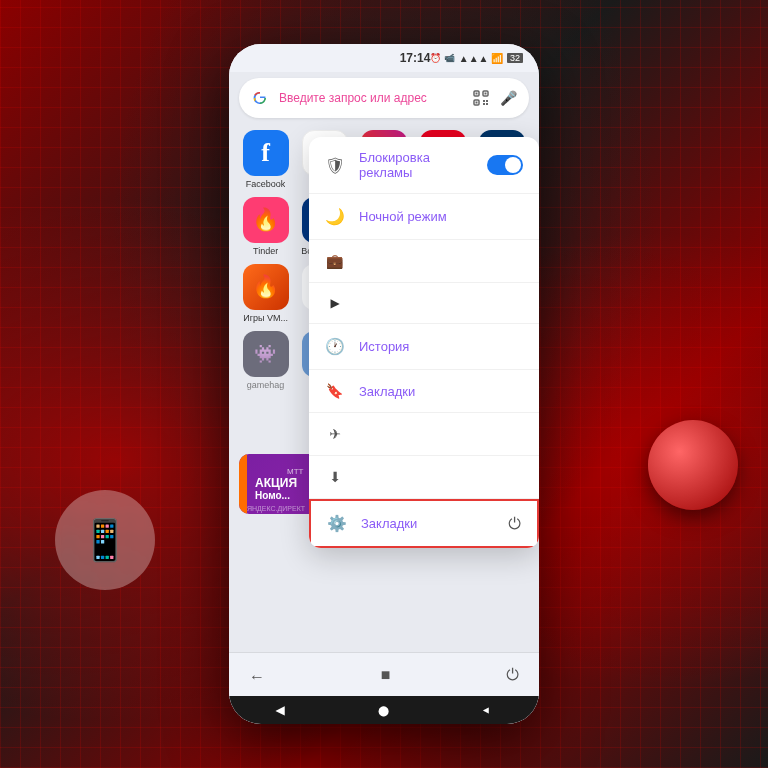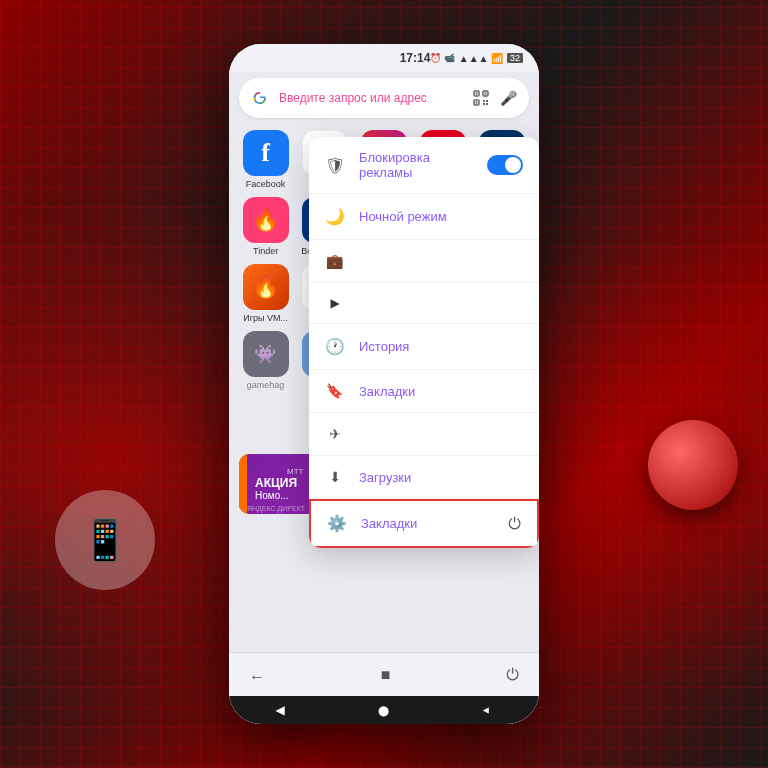--- a/index.html
+++ b/index.html
@@ -450,21 +450,21 @@
           </div>
           <span class="app-label">ski...</span>
         </div>
       </div>
 
       <div style="margin:60px 10px 4px;height:60px;background:linear-gradient(135deg,#7b1fa2,#9c27b0);border-radius:10px;display:flex;align-items:center;position:relative;overflow:hidden;">
         <div style="width:8px;background:#ff6d00;height:100%;margin-right:8px;"></div>
         <div>
           <div style="font-size:8px;color:rgba(255,255,255,0.7);margin-left:32px;">МТТ</div>
           <div style="font-size:12px;font-weight:bold;color:white;">АКЦИЯ</div>
-          <div style="font-size:10px;color:white;">Номо...</div>
+          <div style="font-size:10px;color:white;font-weight:bold;">Номо...</div>
         </div>
         <div style="position:absolute;bottom:2px;left:8px;font-size:7px;color:rgba(255,255,255,0.5);">ЯНДЕКС.ДИРЕКТ</div>
       </div>
 
       <div class="dropdown-menu" style="top:-190px;right:0px;">
 
         <div class="menu-item">
           <div class="menu-icon">🛡</div>
           <span class="menu-text">Блокировка рекламы</span>
           <div class="toggle-switch"></div>
@@ -492,21 +492,20 @@
           <div class="menu-icon" style="font-size:14px;">🔖</div>
           <span class="menu-text">Закладки</span>
         </div>
 
         <div class="menu-item">
           <div class="menu-icon" style="font-size:14px;">✈</div>
         </div>
 
         <div class="menu-item">
           <div class="menu-icon" style="font-size:14px;">⬇</div>
-          <span class="menu-text">Загрузки</span>
         </div>
 
         <div class="menu-item menu-item-settings" style="border:2px solid #e53935;">
           <div class="menu-icon">⚙️</div>
           <span class="menu-text">Закладки</span>
           <div style="color:#555;font-size:16px;margin-left:auto;">⏻</div>
         </div>
       </div>
     </div>
 

